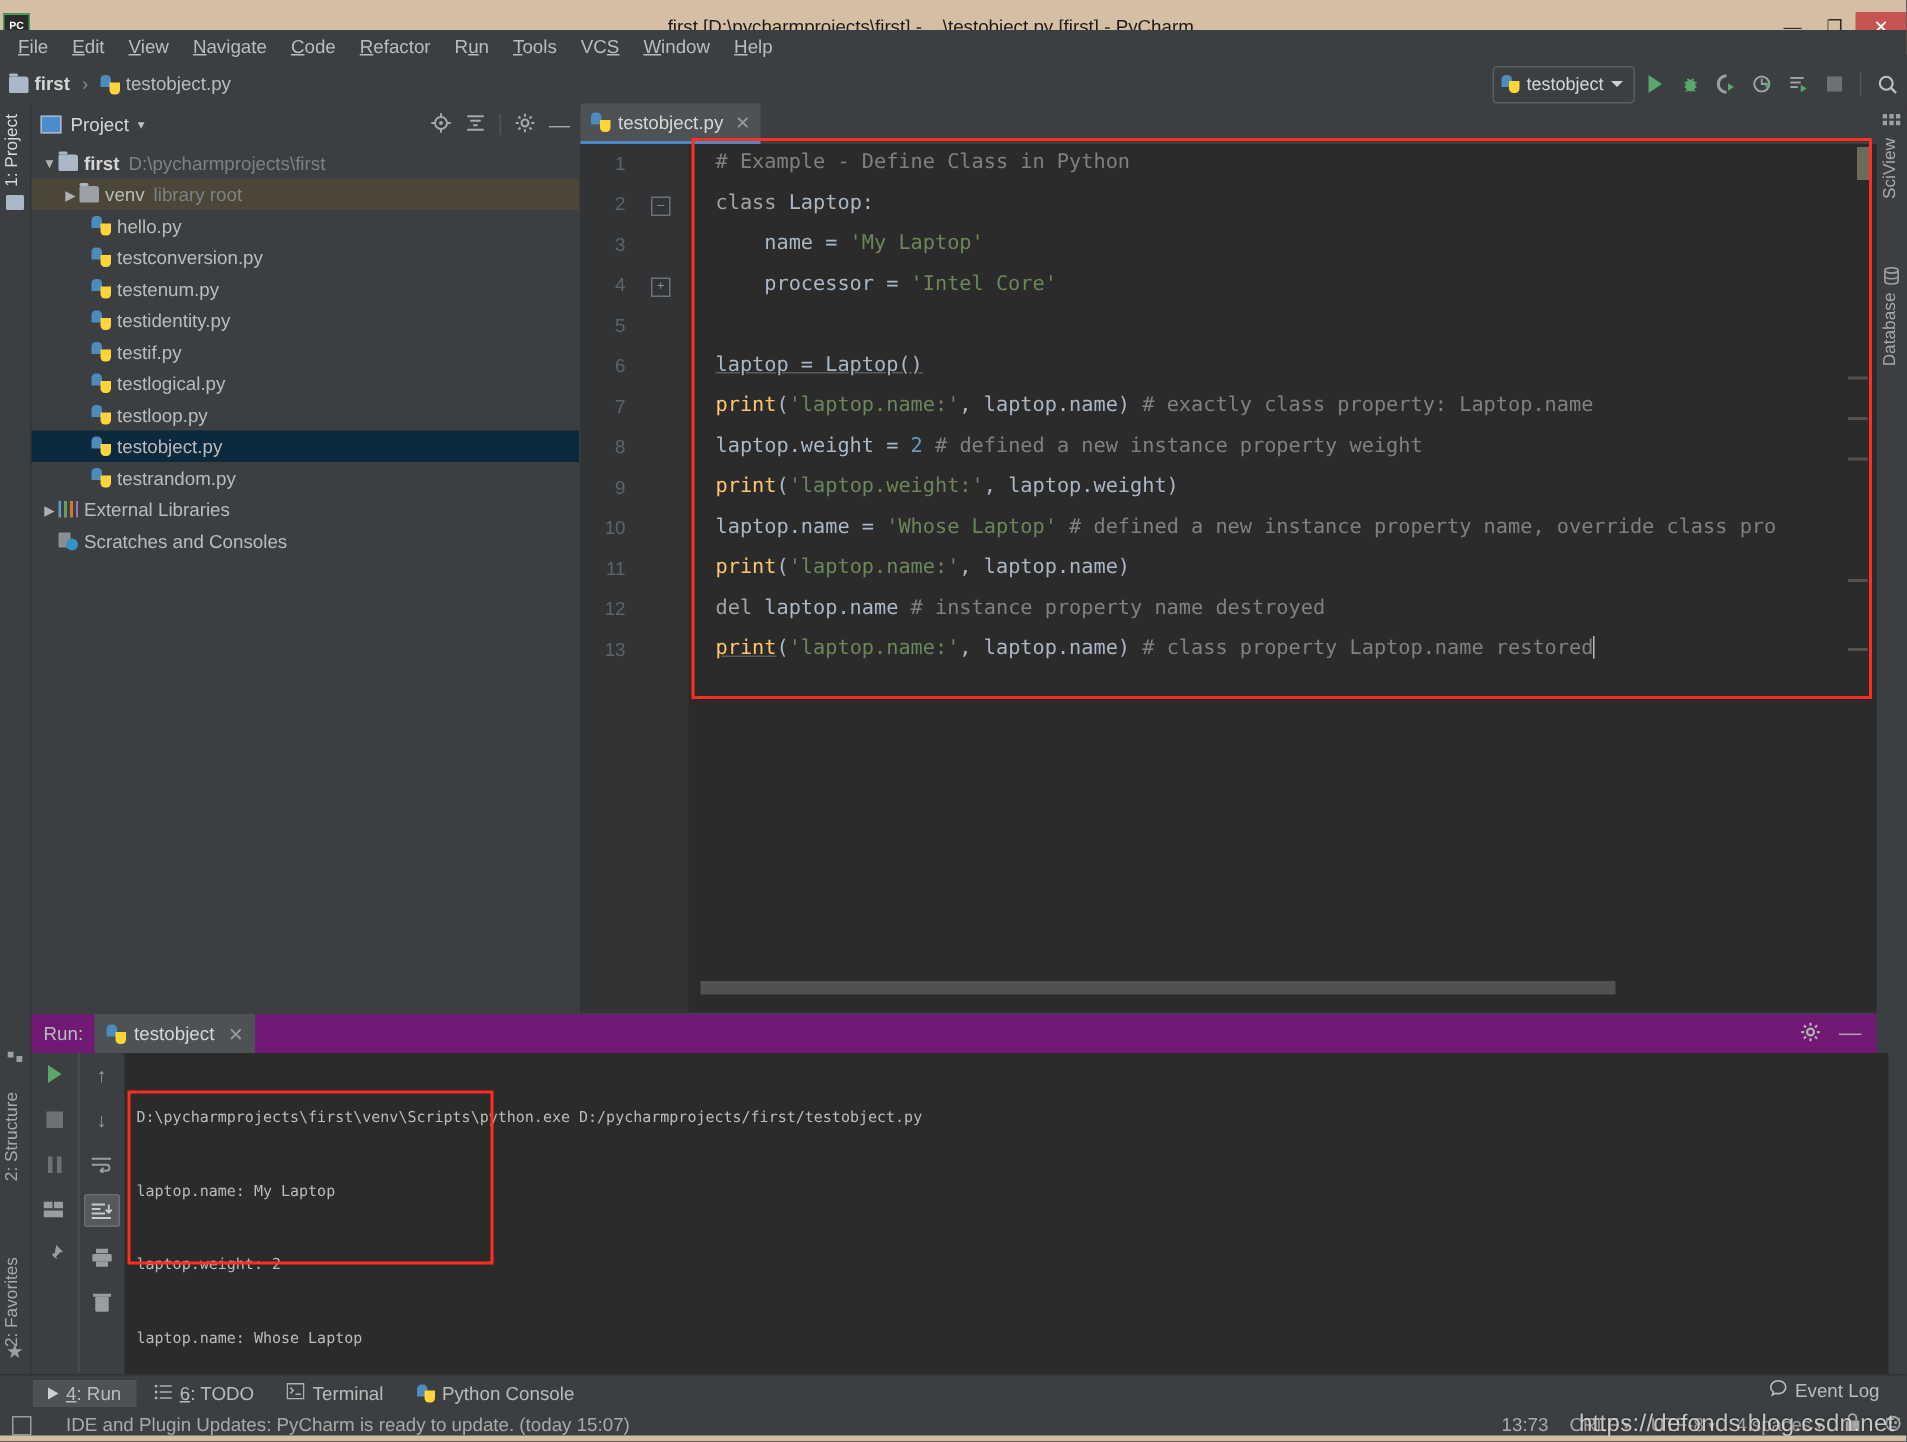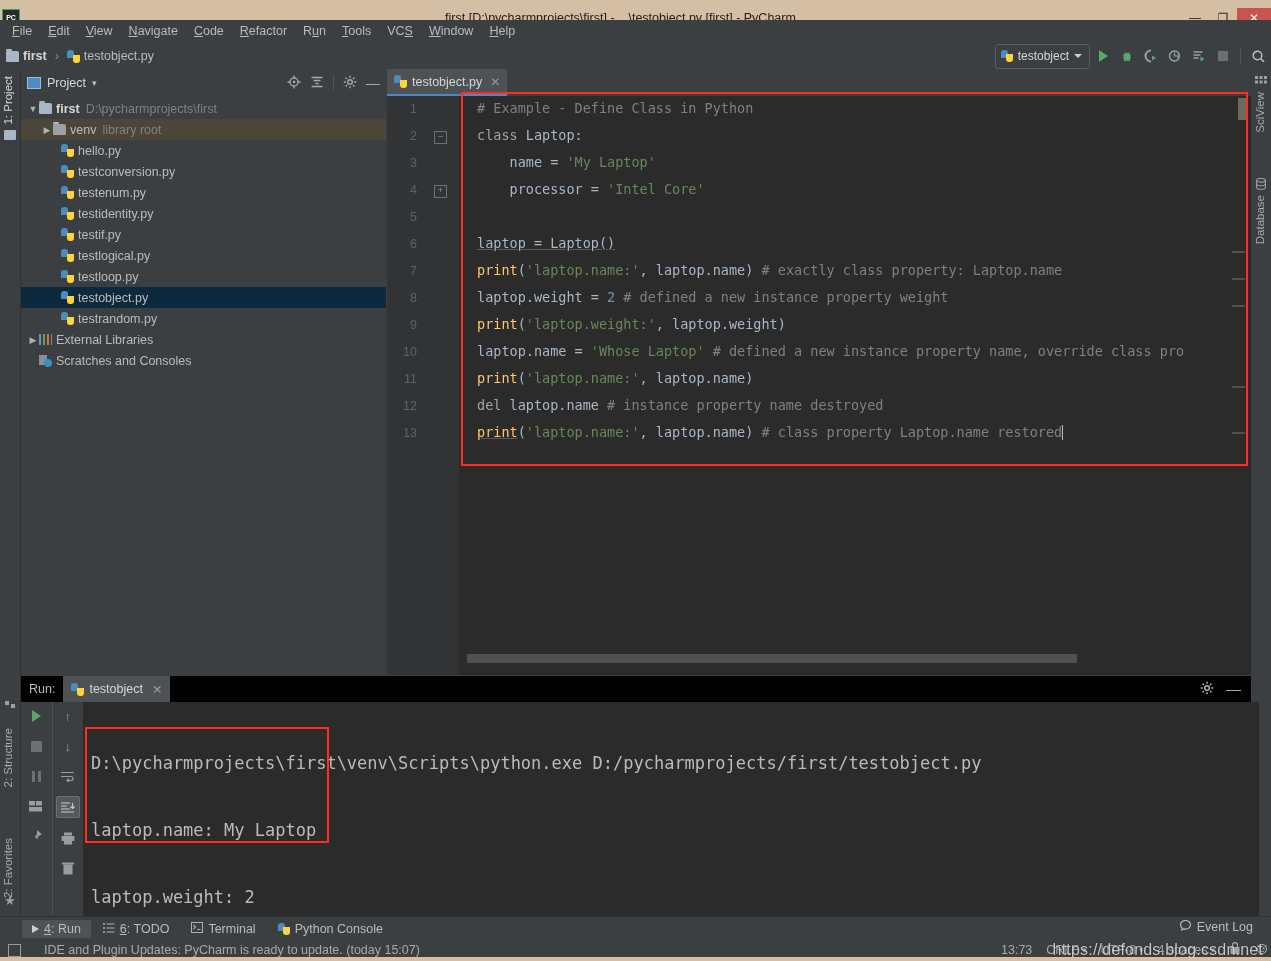--- a/index.html
+++ b/index.html
@@ -141,36 +141,36 @@
     border:2px solid #ff2e20;pointer-events:none;
   }
   #vscroll-track{position:absolute;right:4px;top:0;width:10px;height:579px;}
   #vscroll-thumb{position:absolute;right:4px;top:2px;width:9px;height:22px;background:#6d6a5c;}
   .mark{position:absolute;right:2px;width:13px;height:2px;background:#55504a;}
   #hscroll-track{position:absolute;left:78px;bottom:12px;width:770px;height:9px;}
   #hscroll-thumb{position:absolute;left:80px;bottom:12px;width:610px;height:9px;background:#4f5152;}
 
   
   #run-panel{position:absolute;left:21px;top:676px;width:1230px;height:239px;background:#3c3f41;}
-  #run-header{height:26px;display:flex;align-items:center;background:#000000;}
+  #run-header{height:26px;display:flex;align-items:center;background:#701a75;}
   #run-label{padding:0 8px;font-size:12.5px;color:#bbbbbb;}
   #run-tab{
     height:26px;background:#4e5254;display:flex;align-items:center;gap:5px;padding:0 8px;
     font-size:12.5px;color:#d6d6d6;
   }
   #run-header-actions{margin-left:auto;display:flex;align-items:center;gap:12px;padding-right:10px;color:#a8a8a8;}
   #run-side{position:absolute;left:0;top:26px;width:62px;height:213px;background:#3c3f41;
     display:flex;}
   .rs-col{width:31px;display:flex;flex-direction:column;align-items:center;padding-top:4px;gap:10px;}
   .rs-col.second{border-left:1px solid #4e5153;}
   .ricon{width:22px;height:20px;display:flex;align-items:center;justify-content:center;color:#9a9da0;font-size:13px;}
   .ricon.active{background:#55595b;border:1px solid #6b6f71;border-radius:2px;}
   #console{
     position:absolute;left:62px;top:26px;width:1168px;height:213px;background:#2b2b2b;
-    font-family:"DejaVu Sans Mono","Liberation Mono",monospace;font-size:17px;color:#bbbbbb;
+    font-family:"DejaVu Sans Mono","Liberation Mono",monospace;font-size:10px;color:#bbbbbb;
     padding:8px 0 0 8px;overflow:hidden;white-space:pre;
   }
   .cline{height:27px;line-height:27px;}
   #red-box-console{
     position:absolute;left:85px;top:727px;width:240px;height:112px;
     border:2px solid #ff2e20;pointer-events:none;
   }
 
   
   #bottombar{

